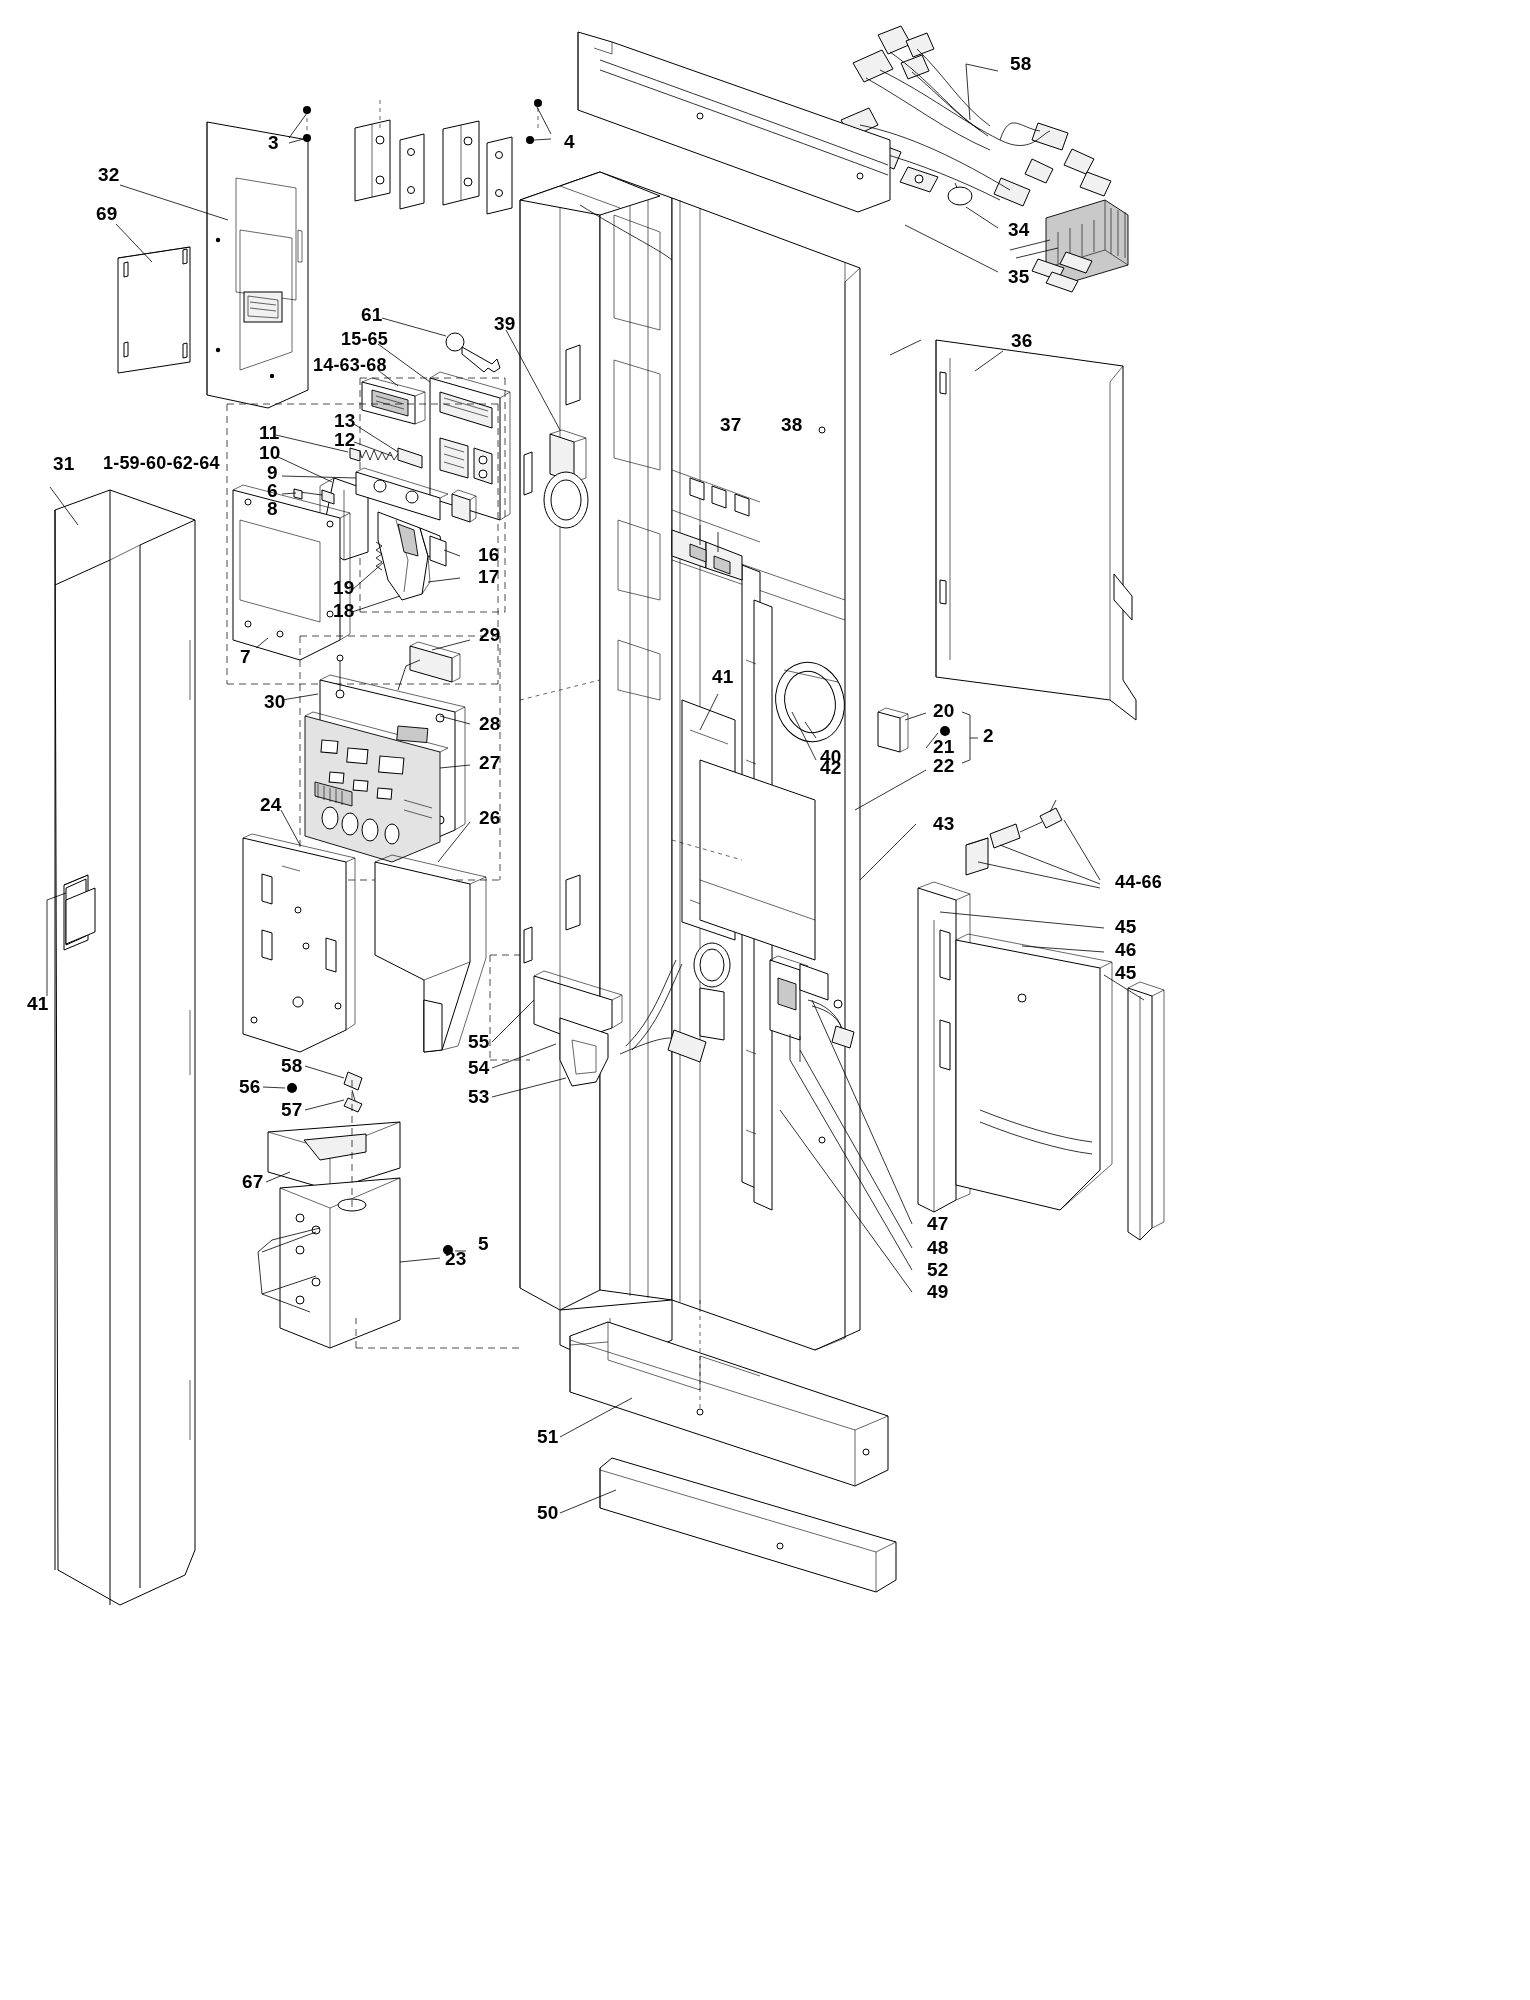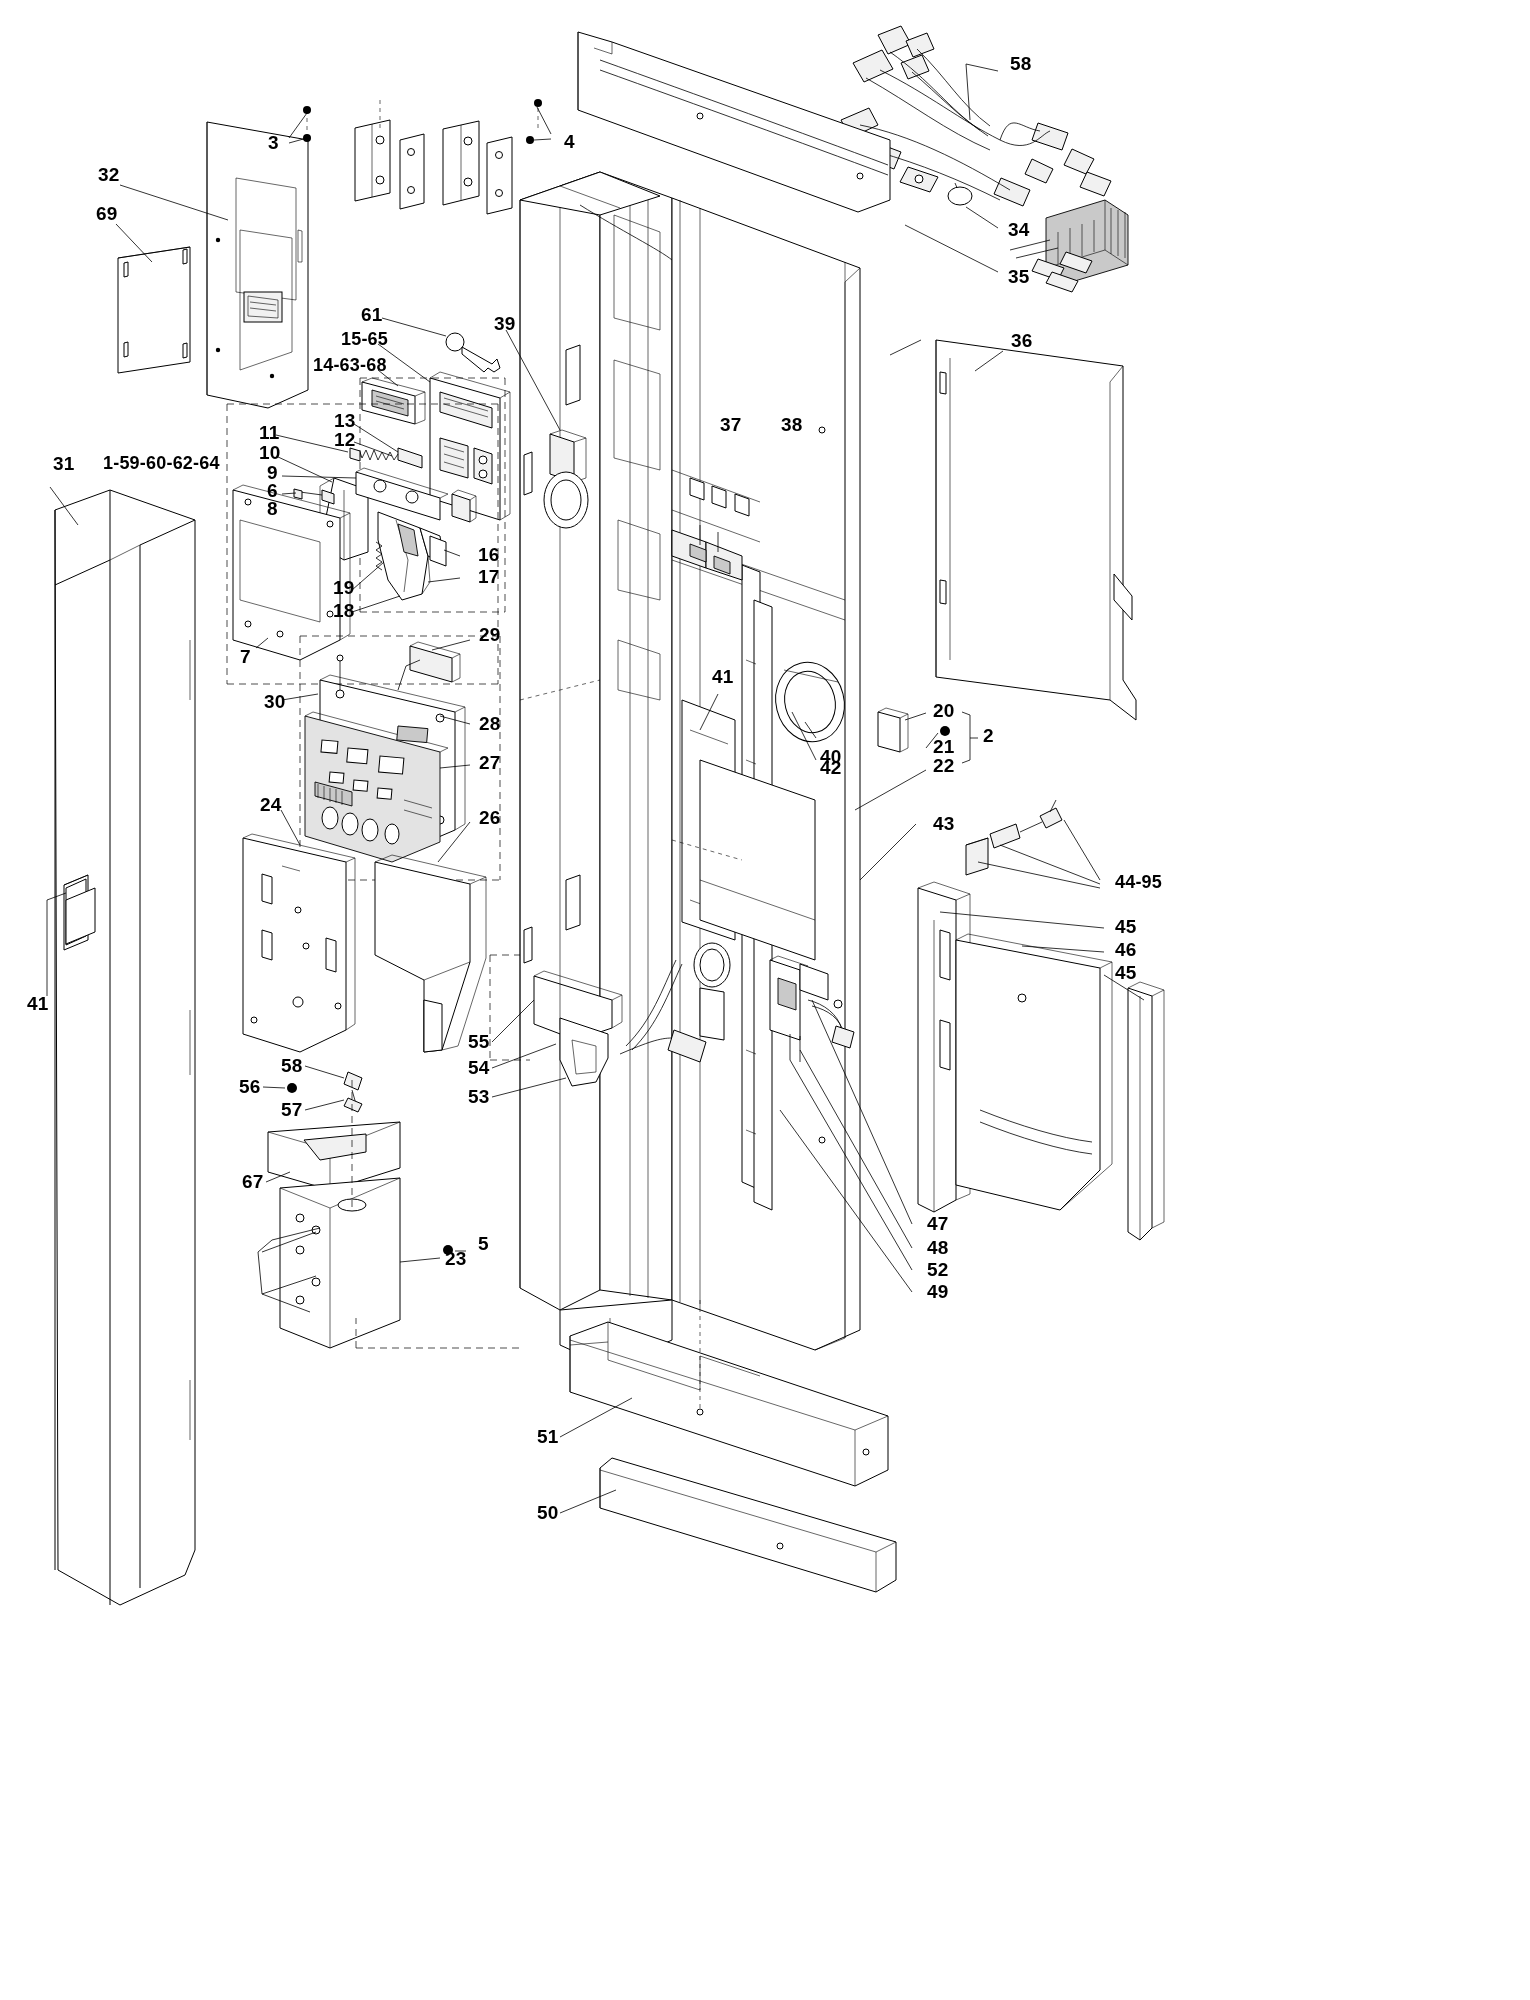--- a/index.html
+++ b/index.html
@@ -705,21 +705,21 @@
   <div class="callout" style="left:933px; top:701px;">20</div>
   <div class="callout" style="left:983px; top:726px;">2</div>
   <div class="callout" style="left:933px; top:737px;">21</div>
   <div class="callout" style="left:820px; top:735px;margin-top:12px;">40</div>
   <div class="callout" style="left:820px; top:758px;">42</div>
   <div class="callout" style="left:933px; top:756px;">22</div>
   <div class="callout" style="left:479px; top:753px;">27</div>
   <div class="callout" style="left:260px; top:795px;">24</div>
   <div class="callout" style="left:479px; top:808px;">26</div>
   <div class="callout" style="left:933px; top:814px;">43</div>
-  <div class="callout wide" style="left:1115px; top:873px;">44-95</div>
+  <div class="callout wide" style="left:1115px; top:873px;">44-66</div>
   <div class="callout" style="left:1115px; top:917px;">45</div>
   <div class="callout" style="left:1115px; top:940px;">46</div>
   <div class="callout" style="left:1115px; top:963px;">45</div>
   <div class="callout" style="left:27px; top:994px;">41</div>
   <div class="callout" style="left:468px; top:1032px;">55</div>
   <div class="callout" style="left:468px; top:1058px;">54</div>
   <div class="callout" style="left:468px; top:1087px;">53</div>
   <div class="callout" style="left:281px; top:1056px;">58</div>
   <div class="callout" style="left:239px; top:1077px;">56</div>
   <div class="callout" style="left:281px; top:1100px;">57</div>

